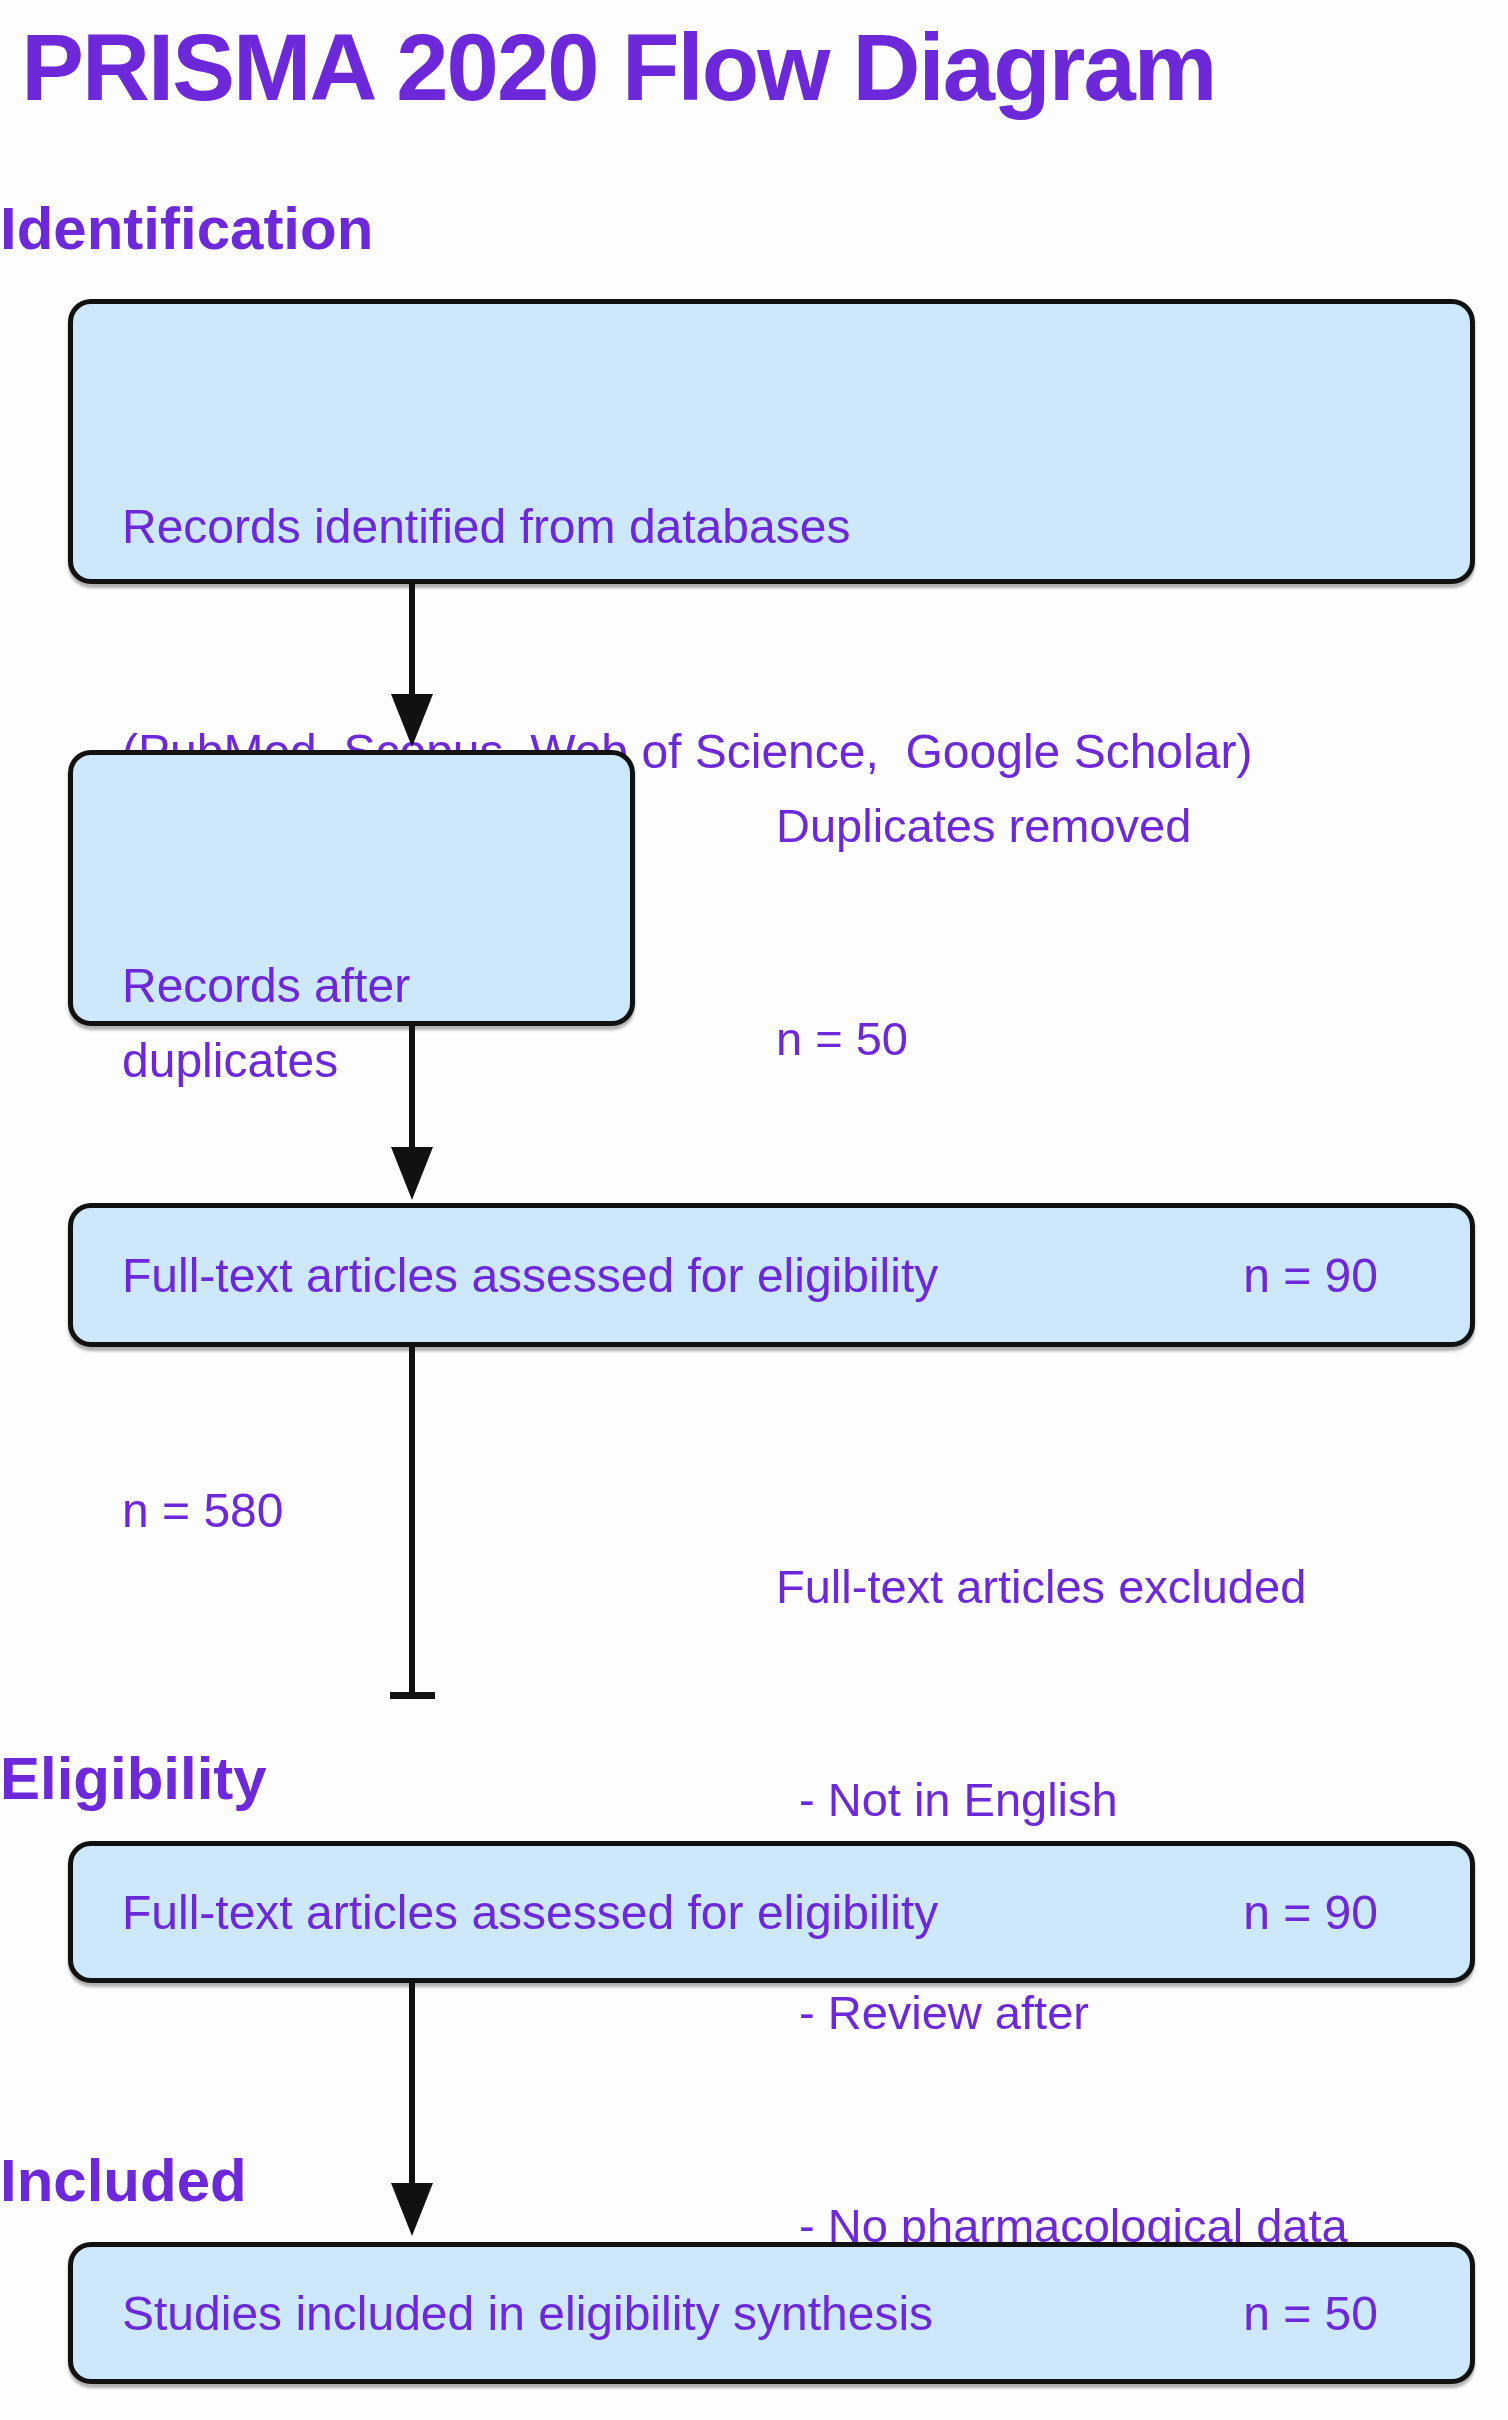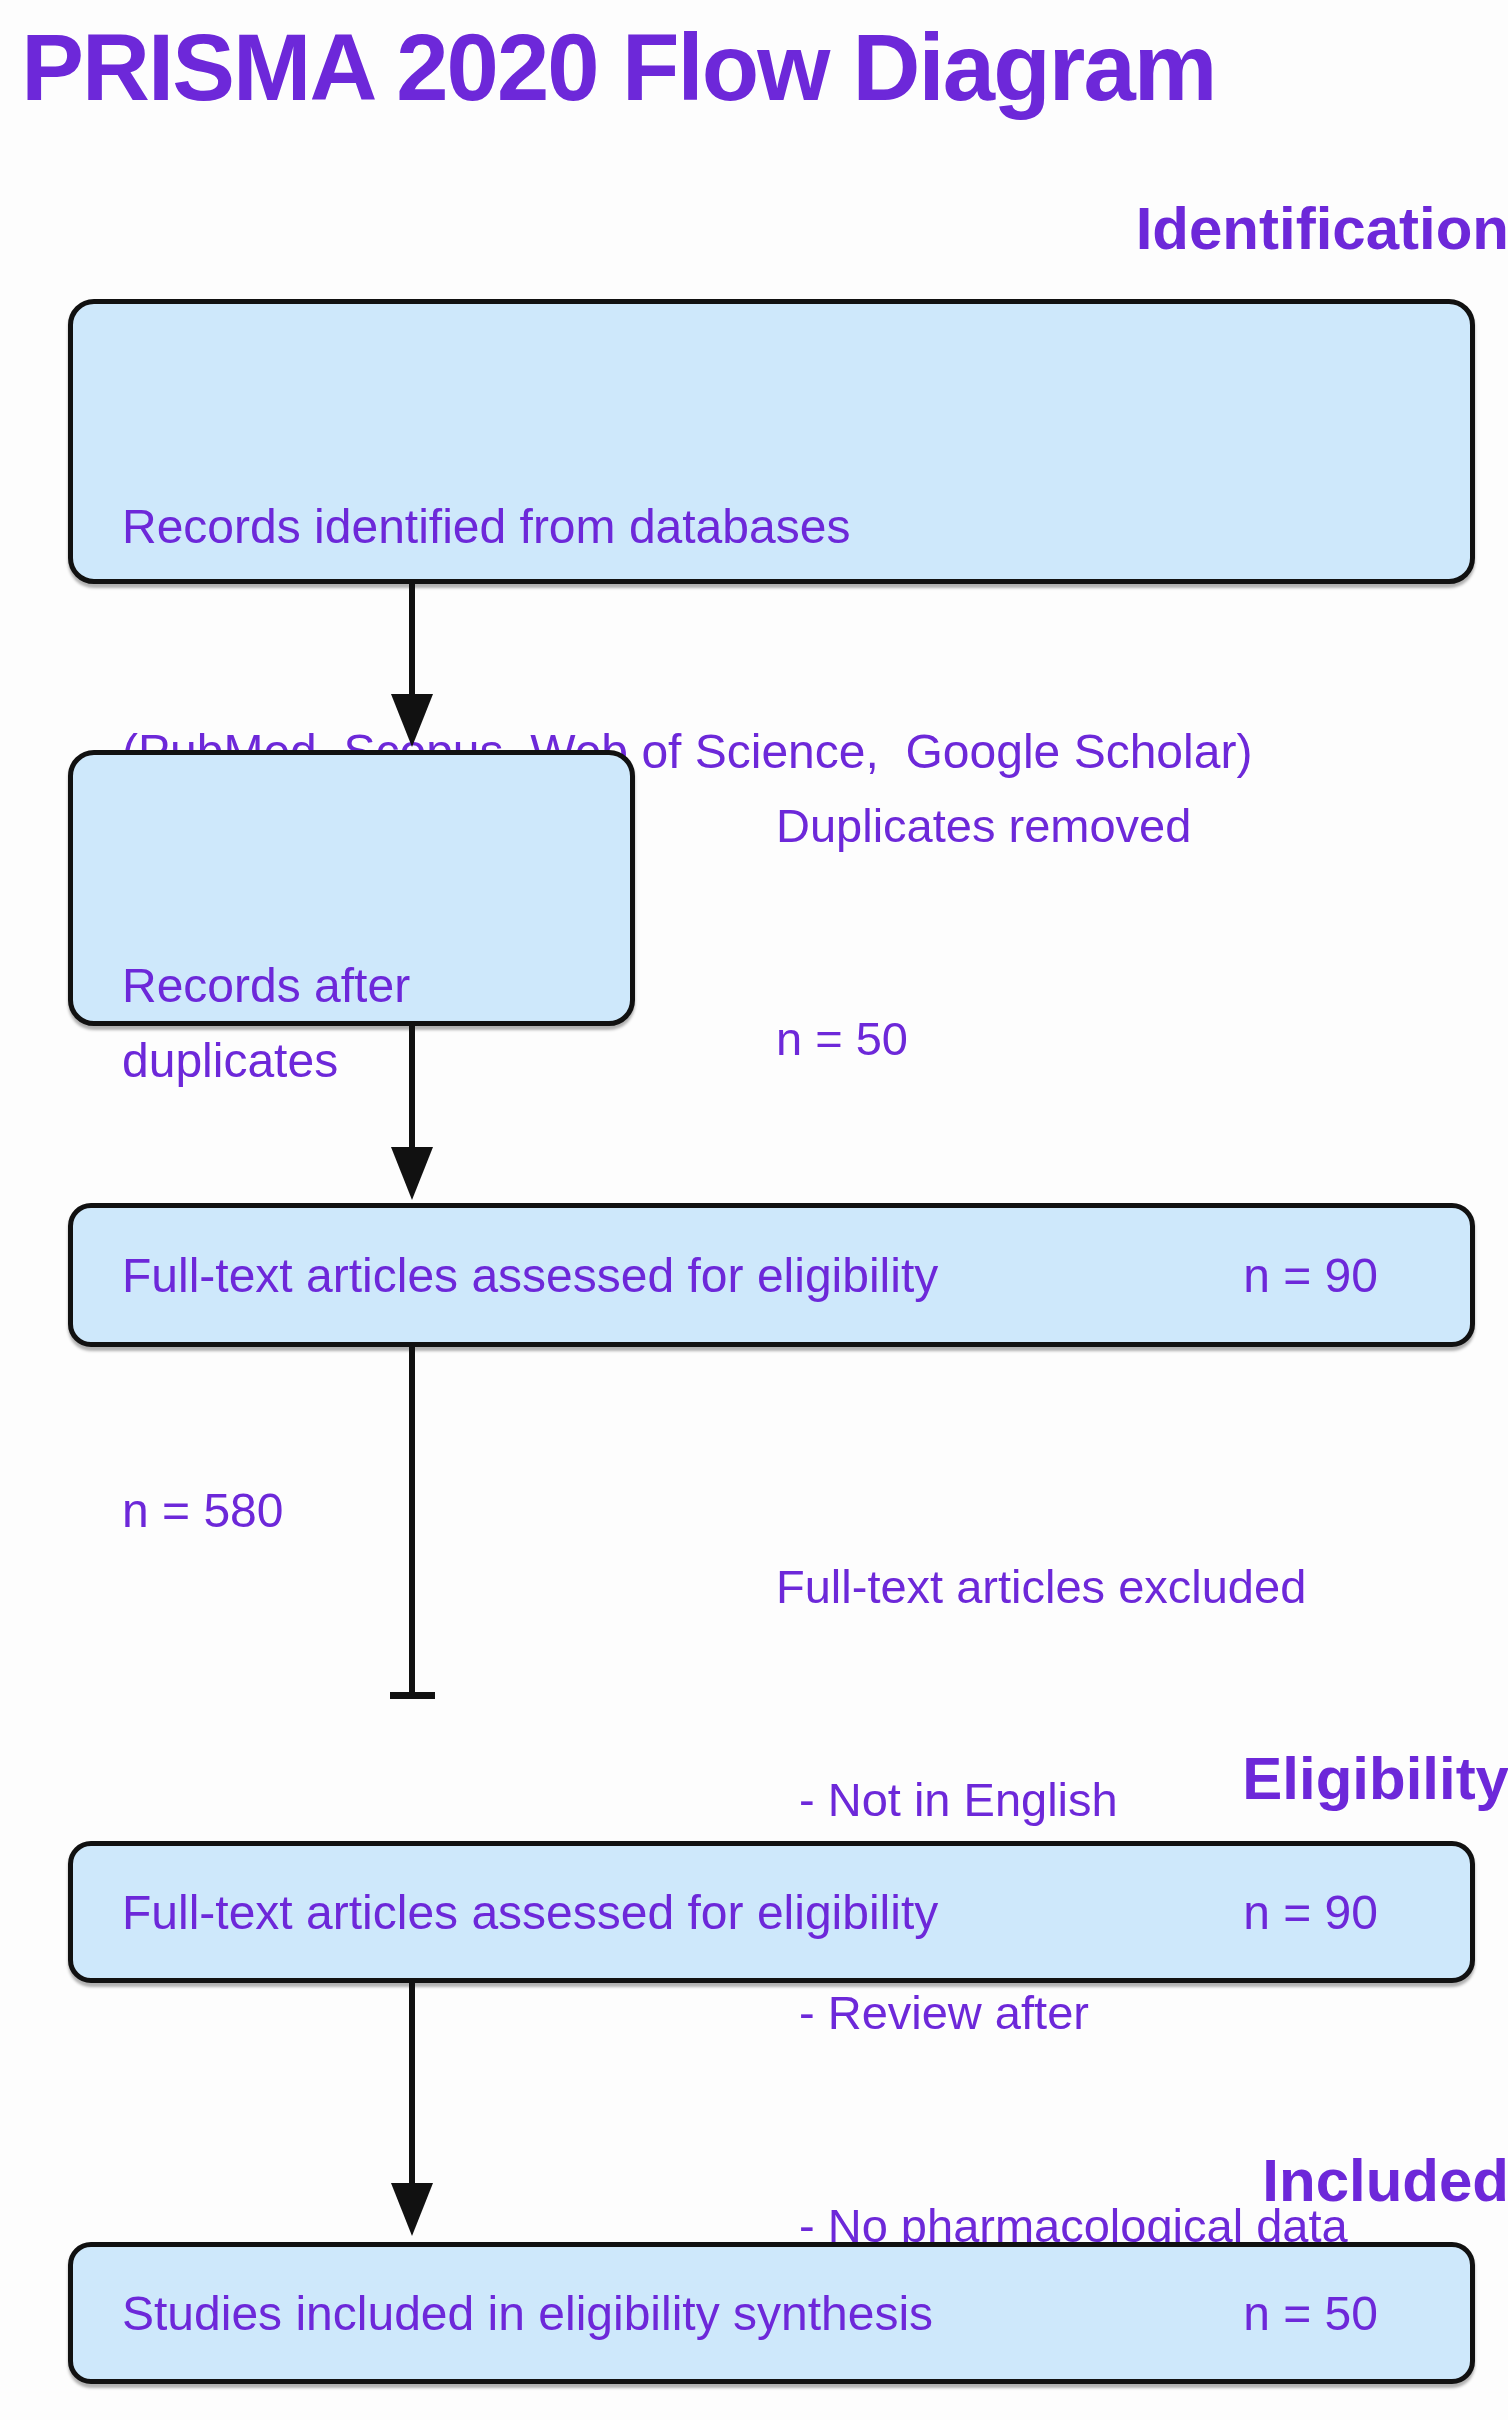--- a/index.html
+++ b/index.html
@@ -11,34 +11,34 @@
     color:#0a0a0a;
     overflow:hidden;
   }
   .abs{position:absolute;}
   .title{
     left:21.3px;top:13.6px;width:1378px;
     font-size:94px;font-weight:bold;letter-spacing:-1.9px;
     white-space:nowrap;
   }
   .section-header{
-    left:0;width:1509px;text-align:right;
+    left:0;width:1509px;text-align:left;
     font-size:60px;font-weight:bold;
   }
   .flow-box{
     left:68px;
     box-sizing:border-box;
     background:var(--box-fill,#cee8fb);
     border:5.8px solid #111111;
     border-radius:23px;
     box-shadow:0 3.9px 2.9px rgba(0,0,0,0.30);
     font-size:48px;line-height:75px;
     white-space:pre-wrap;
   }
-  .box-multiline{padding:35px 39px 0 49px;border-radius:26px;}
+  .box-multiline{padding:35px 39px 0 49px;}
   .box-row{
     width:1407px;height:144px;
     display:flex;align-items:center;justify-content:space-between;
     padding:0 92px 0 49px;
     white-space:nowrap;
   }
   .count-label{font-size:48px;}
   .connector-line{
     width:5.8px;background:#111111;left:409px;
   }

